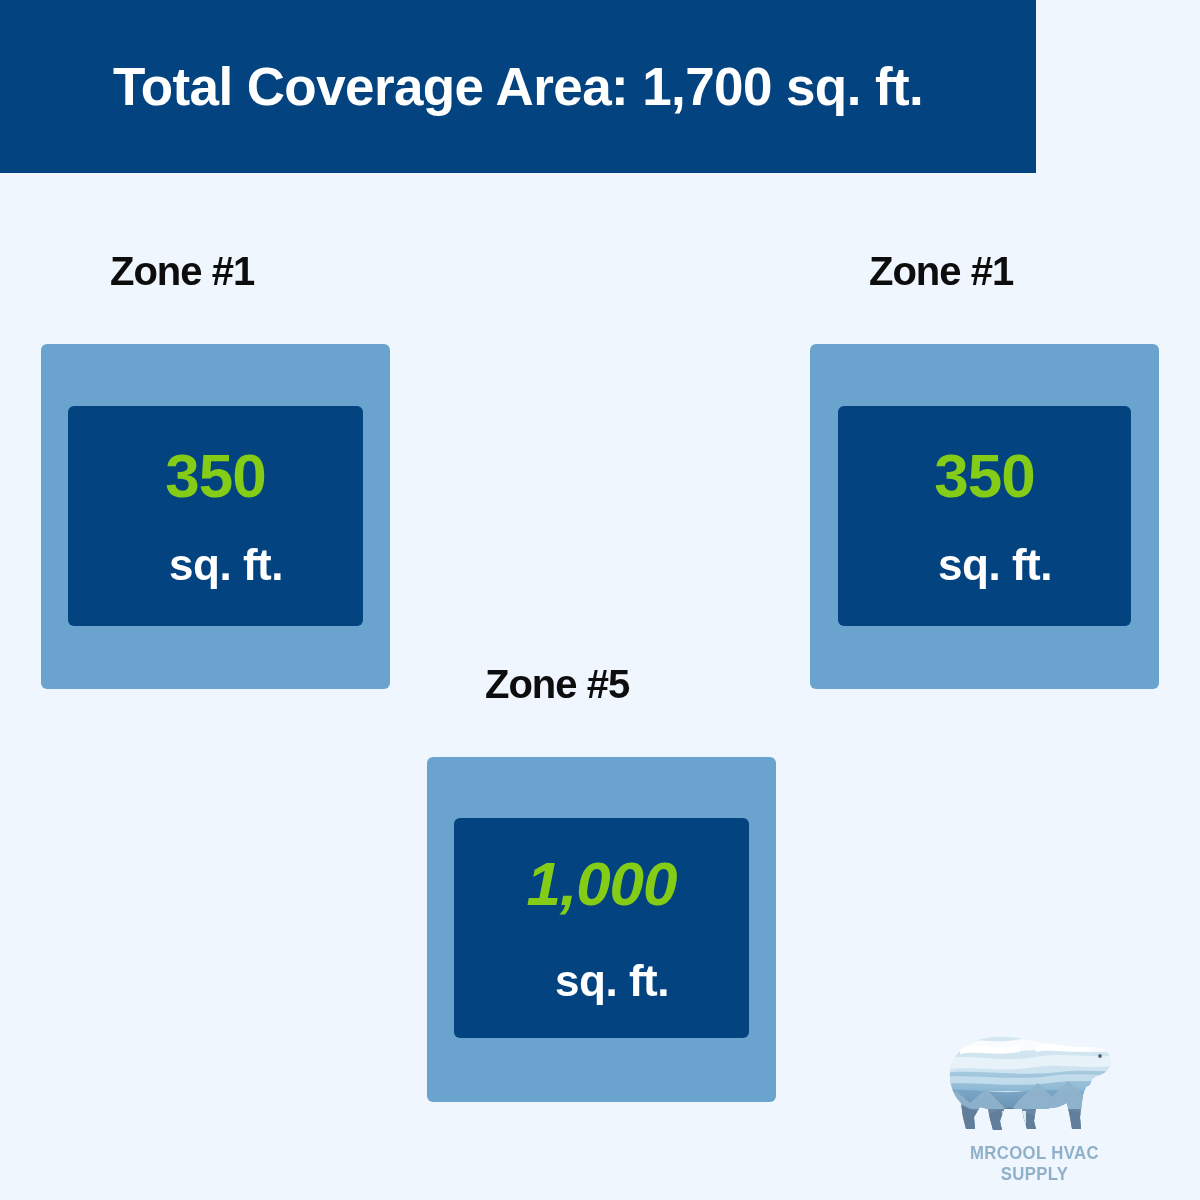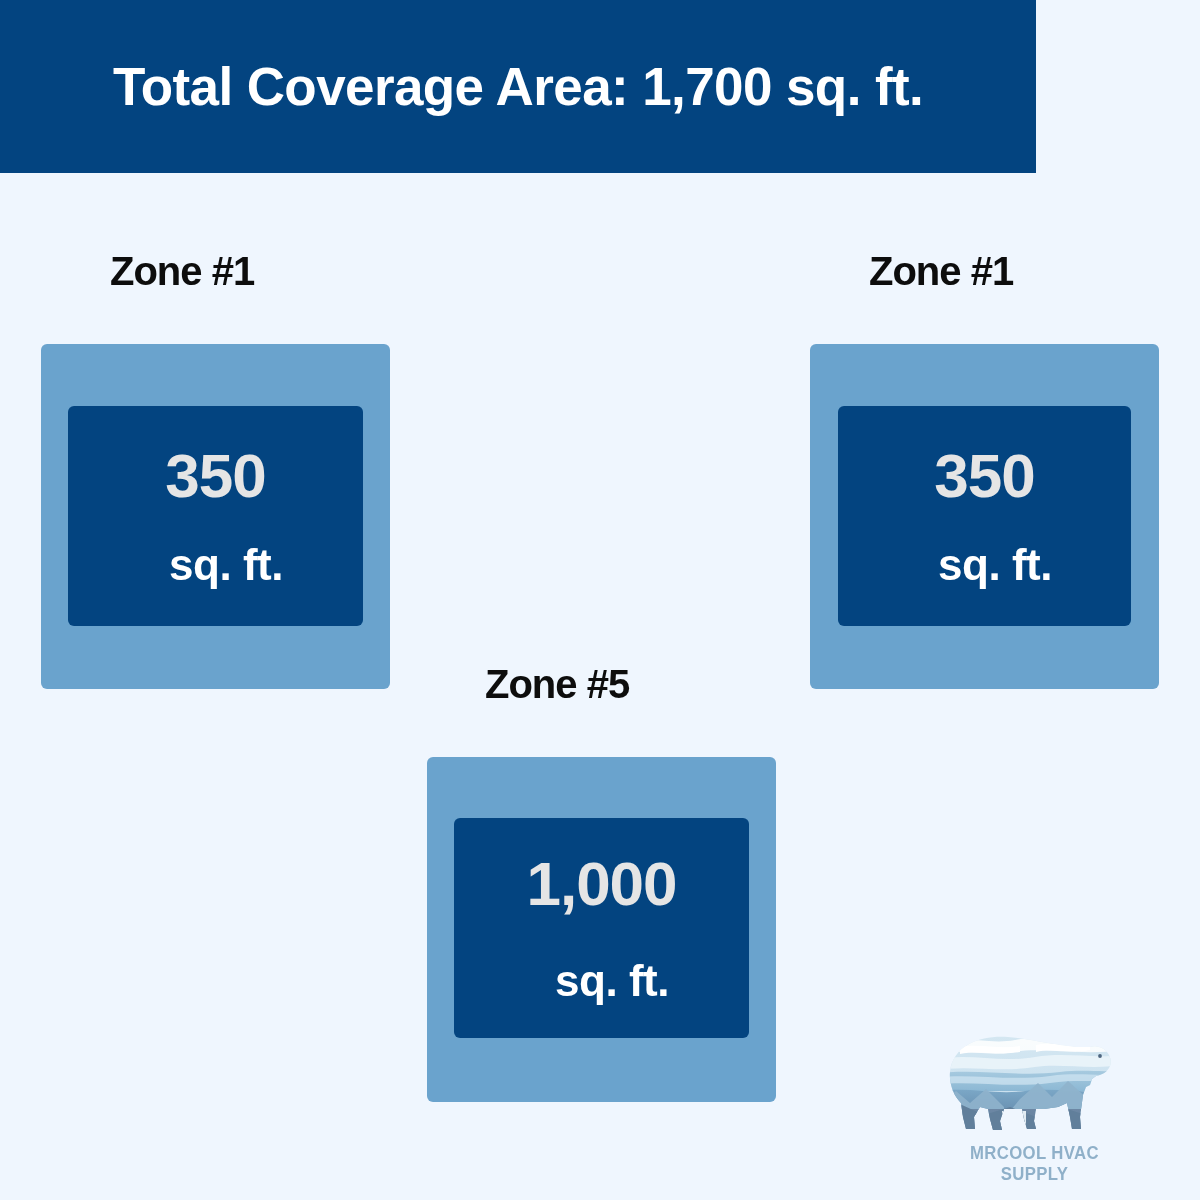--- a/index.html
+++ b/index.html
@@ -66,21 +66,21 @@
     position: absolute;
     background: #034480;
     border-radius: 6px;
     display: flex;
     flex-direction: column;
     align-items: center;
     justify-content: center;
     box-sizing: border-box;
   }
   .value-big {
-    color: #e5e5e5;
+    color: #84cc16;
     font-size: 62px;
     font-weight: bold;
     letter-spacing: -1px;
     line-height: 1;
     white-space: nowrap;
     font-family: "Liberation Sans", sans-serif;
   }
   .value-unit {
     color: #ffffff;
     font-size: 44px;
@@ -101,21 +101,21 @@
   
   #zone-2 .zone-label { left: 869px; top: 251px; }
   #zone-2 .outer-box  { left: 810px; top: 344px; width: 349px; height: 345px; }
   #zone-2 .inner-box  { left: 838px; top: 406px; width: 293px; height: 220px; }
   #zone-2 .value-big  { margin-bottom: 36px; }
 
   
   #zone-3 .zone-label { left: 485px; top: 664px; }
   #zone-3 .outer-box  { left: 427px; top: 757px; width: 349px; height: 345px; }
   #zone-3 .inner-box  { left: 454px; top: 818px; width: 295px; height: 220px; }
-  #zone-3 .value-big  { margin-bottom: 44px; }
+  #zone-3 .value-big  { margin-bottom: 44px; font-style: italic; }
 
   
   #logo {
     position: absolute;
     left: 932px;
     top: 1025px;
     width: 205px;
     height: 160px;
   }
   #logo-mark {

